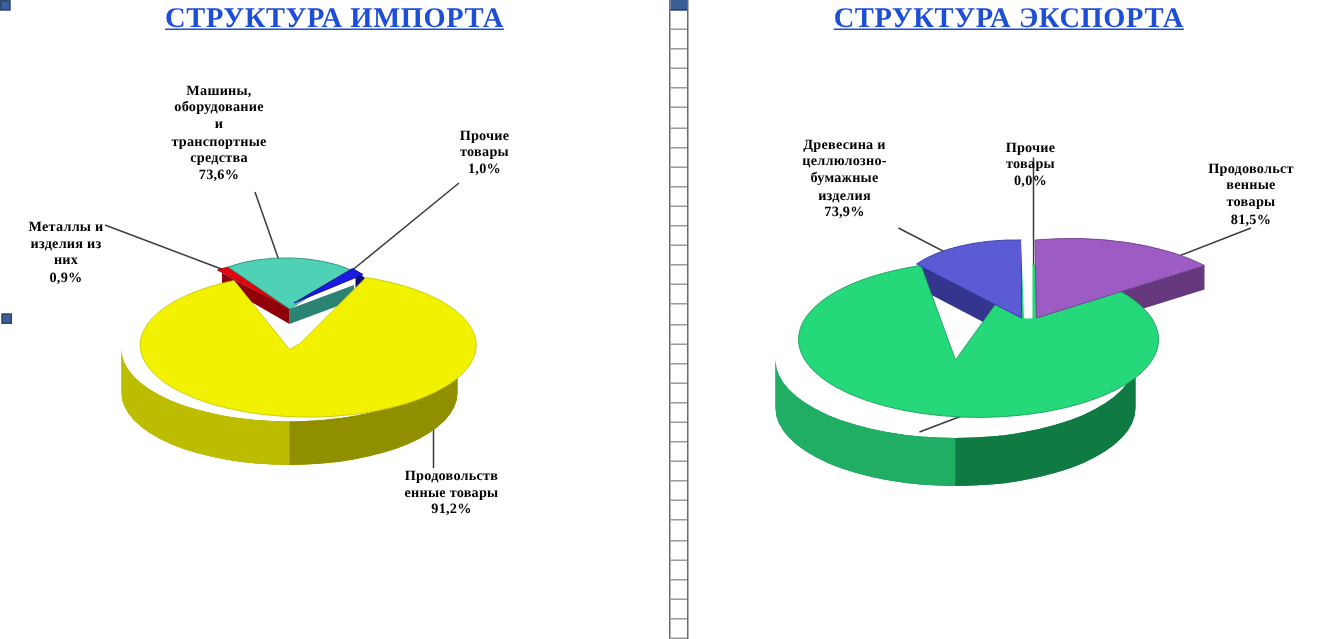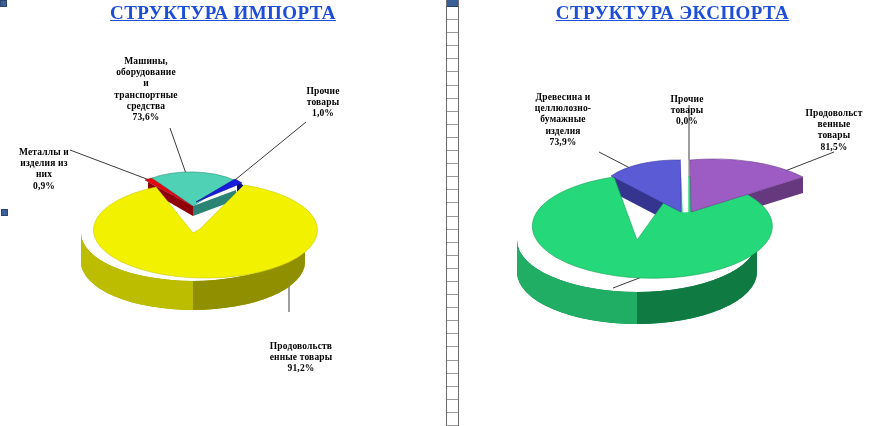--- a/index.html
+++ b/index.html
@@ -102,21 +102,21 @@
     text-align: center;
     letter-spacing: 0.15px;
     white-space: pre-line;
     z-index: 4;
   }
 
   
   .lbl-imp-machines { left: 88px;  top: 56px;  width: 116px; }
   .lbl-imp-metals   { left: 0px;   top: 126px; width: 88px; margin-top: 21px;  }
   .lbl-imp-other    { left: 281px; top: 86px;  width: 84px;  }
-  .lbl-imp-food     { left: 243px; top: 313px; width: 116px; margin-top: 28px; }
+  .lbl-imp-food     { left: 243px; top: 313px; width: 116px; }
 
   
   .lbl-exp-wood     { left: 46px;  top: 92px;  width: 116px; }
   .lbl-exp-other    { left: 187px; top: 94px;  width: 82px;  }
   .lbl-exp-food     { left: 324px; top: 108px; width: 102px; }
   .lbl-exp-mineral  { left: 33px;  top: 283px; width: 128px; }
 </style>
 </head>
 <body>
 

